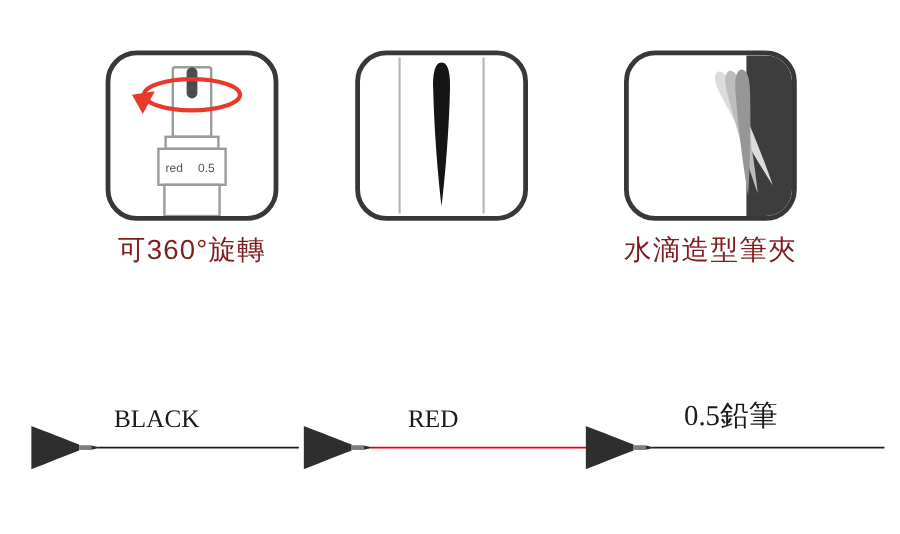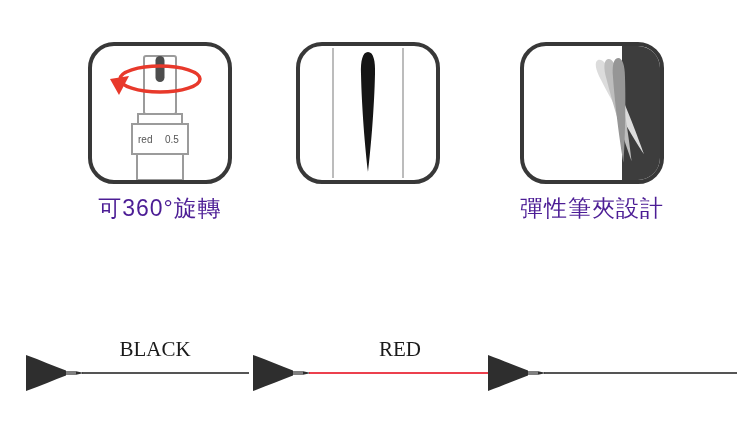--- a/index.html
+++ b/index.html
@@ -11,26 +11,26 @@
   }
   .canvas{position:absolute;inset:0;}
   .feature-box{
     position:absolute;width:136px;height:134px;
     border:4px solid #383838;border-radius:26px;
     overflow:hidden;background:#fff;
   }
   .feature-box svg{display:block;width:136px;height:134px;}
   .caption{
     position:absolute;width:190px;text-align:center;
-    font-size:23px;font-weight:500;color:#4c1d95;letter-spacing:1px;
+    font-size:23px;font-weight:500;color:#7f1d1d;letter-spacing:1px;
     white-space:nowrap;
   }
   .pen-svg{position:absolute;display:block;}
   .pen-label{
-    position:absolute;text-align:center;
+    position:absolute;
     font-family:"Liberation Serif","DejaVu Serif",serif;
     color:#1a1a1a;font-size:21px;white-space:nowrap;
   }
   .pen-label.big{font-size:24px;}
 </style>
 </head>
 <body>
 
 <div class="canvas">
 
@@ -58,21 +58,21 @@
   </div>
 
   <div class="feature-box" style="left:520px;top:42px">
     <svg viewBox="0 0 136 134">
       <rect x="98" y="0" width="38" height="134" fill="#3d3d3d"></rect>
       <path transform="translate(74,14) rotate(-26)" d="M0,0 C-4.5,0 -6.5,8 -6,19 C-5.5,48 -2.5,84 0,105 C2.5,84 5.5,48 6,19 C6.5,8 4.5,0 0,0 Z" fill="#dcdcdc"></path>
       <path transform="translate(84,13) rotate(-13)" d="M0,0 C-4.5,0 -6.5,8 -6,19 C-5.5,48 -2.5,84 0,105 C2.5,84 5.5,48 6,19 C6.5,8 4.5,0 0,0 Z" fill="#bdbdbd"></path>
       <path transform="translate(94,12) rotate(-3)" d="M0,0 C-4.5,0 -6.5,8 -6,19 C-5.5,48 -2.5,84 0,105 C2.5,84 5.5,48 6,19 C6.5,8 4.5,0 0,0 Z" fill="#969696"></path>
     </svg>
   </div>
-  <div class="caption" style="left:497px;top:193px">彈性筆夾設計</div>
+  <div class="caption" style="left:497px;top:193px">水滴造型筆夾</div>
 
   <svg class="pen-svg" style="left:26px;top:352px" width="225" height="42" viewBox="0 0 225 42">
     <path d="M0,3 L0,39 C15,33.5 28,28 40,23.5 L40,18.5 C28,14 15,8.5 0,3 Z" fill="#2e2e2e"></path>
     <rect x="40" y="19" width="10" height="4" fill="#808080"></rect>
     <polygon points="50,19.3 57,20.7 57,21.3 50,22.7" fill="#2e2e2e"></polygon>
     <line x1="56" y1="21" x2="223" y2="21" stroke-width="1.6" stroke="#1c1c1c"></line>
   </svg>
   <div class="pen-label" style="left:95px;top:337px;width:120px">BLACK</div>
 
   <svg class="pen-svg" style="left:253px;top:352px" width="240" height="42" viewBox="0 0 240 42">
@@ -82,14 +82,15 @@
     <line x1="56" y1="21" x2="236" y2="21" stroke-width="1.6" stroke="#e60012"></line>
   </svg>
   <div class="pen-label" style="left:340px;top:337px;width:120px">RED</div>
 
   <svg class="pen-svg" style="left:488px;top:352px" width="252" height="42" viewBox="0 0 252 42">
     <path d="M0,3 L0,39 C15,33.5 28,28 40,23.5 L40,18.5 C28,14 15,8.5 0,3 Z" fill="#2e2e2e"></path>
     <rect x="40" y="19" width="10" height="4" fill="#808080"></rect>
     <polygon points="50,19.3 57,20.7 57,21.3 50,22.7" fill="#2e2e2e"></polygon>
     <line x1="56" y1="21" x2="249" y2="21" stroke-width="1.6" stroke="#1c1c1c"></line>
   </svg>
+  <div class="pen-label big" style="left:570px;top:330px;width:168px">0.5鉛筆</div>
 
 </div>
 
 </body></html>

